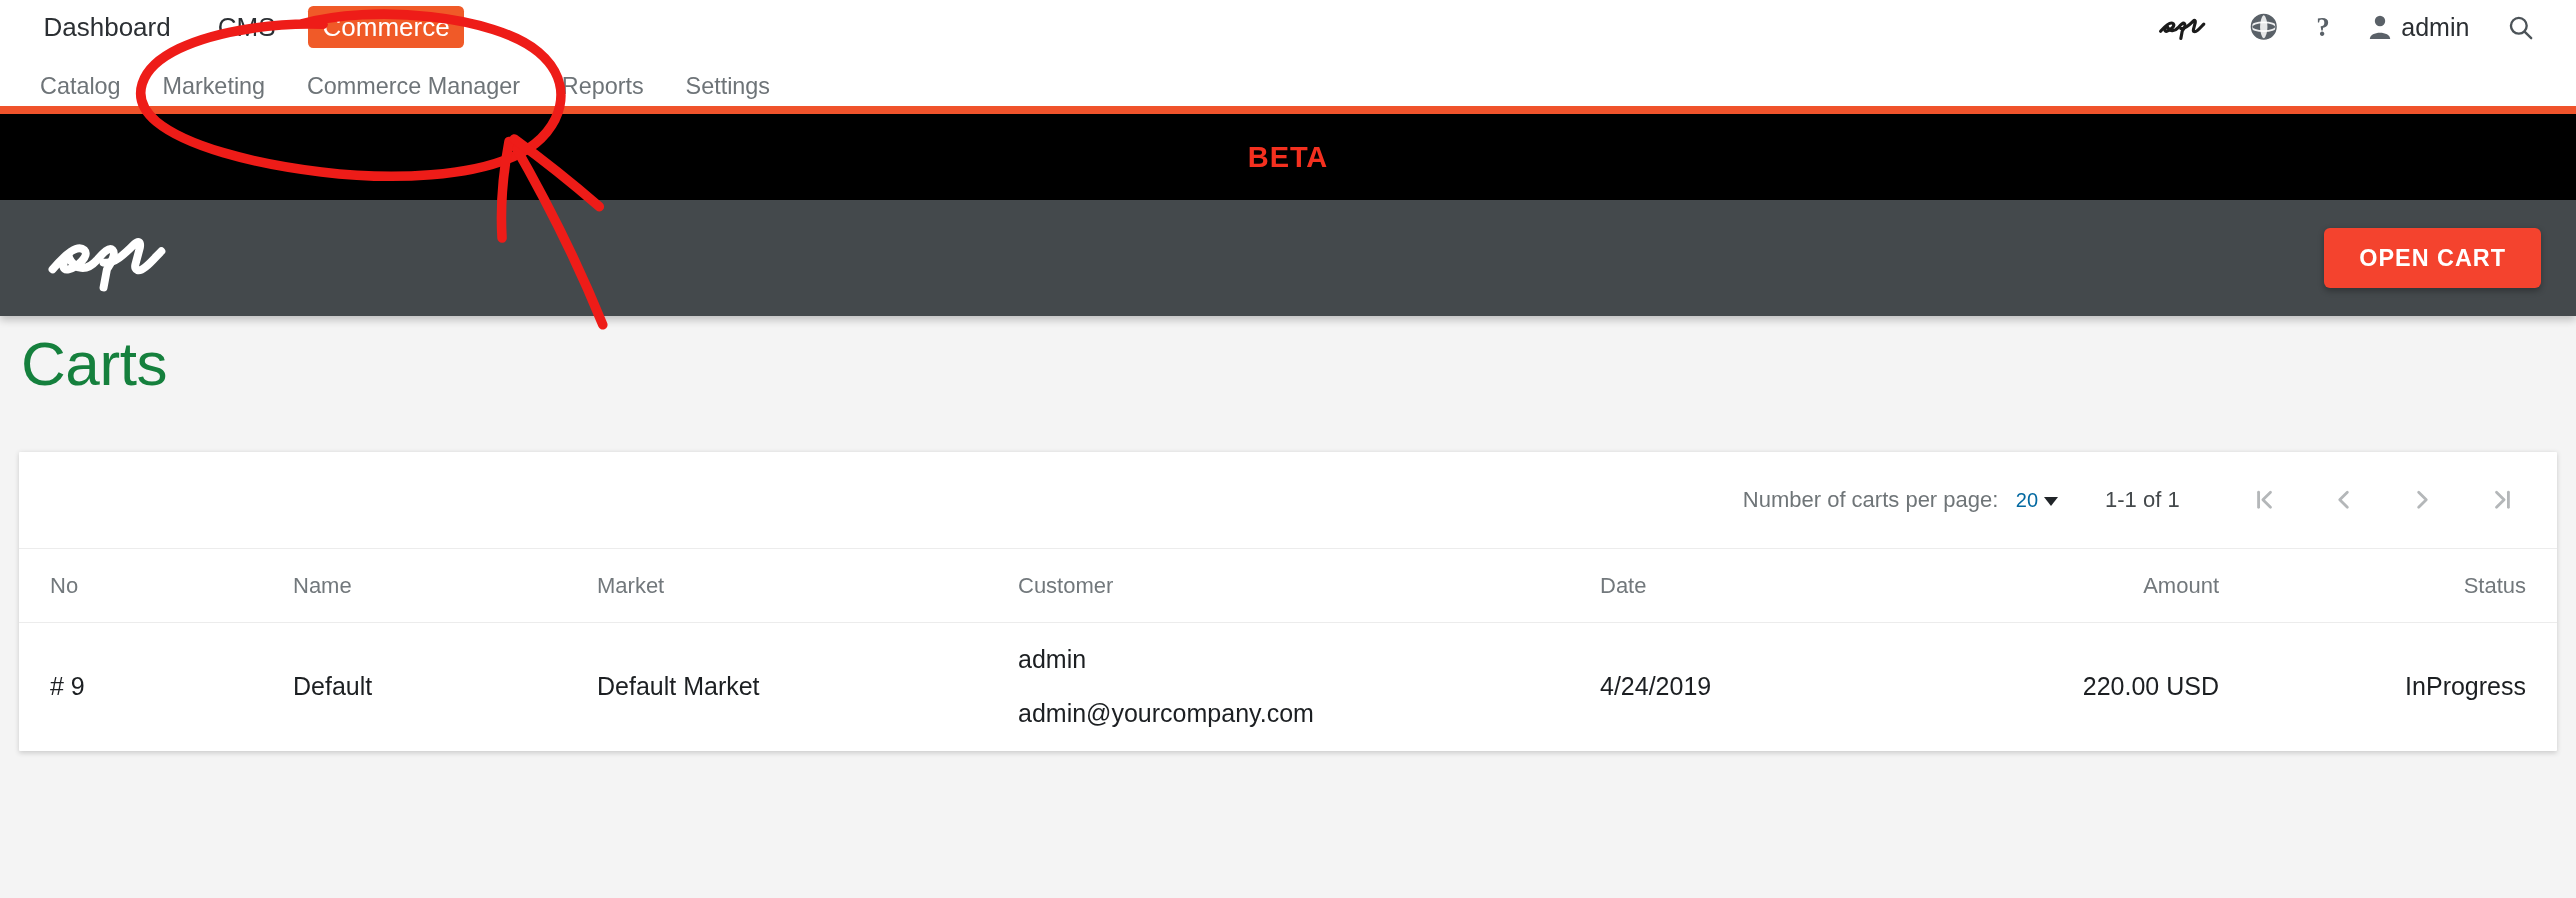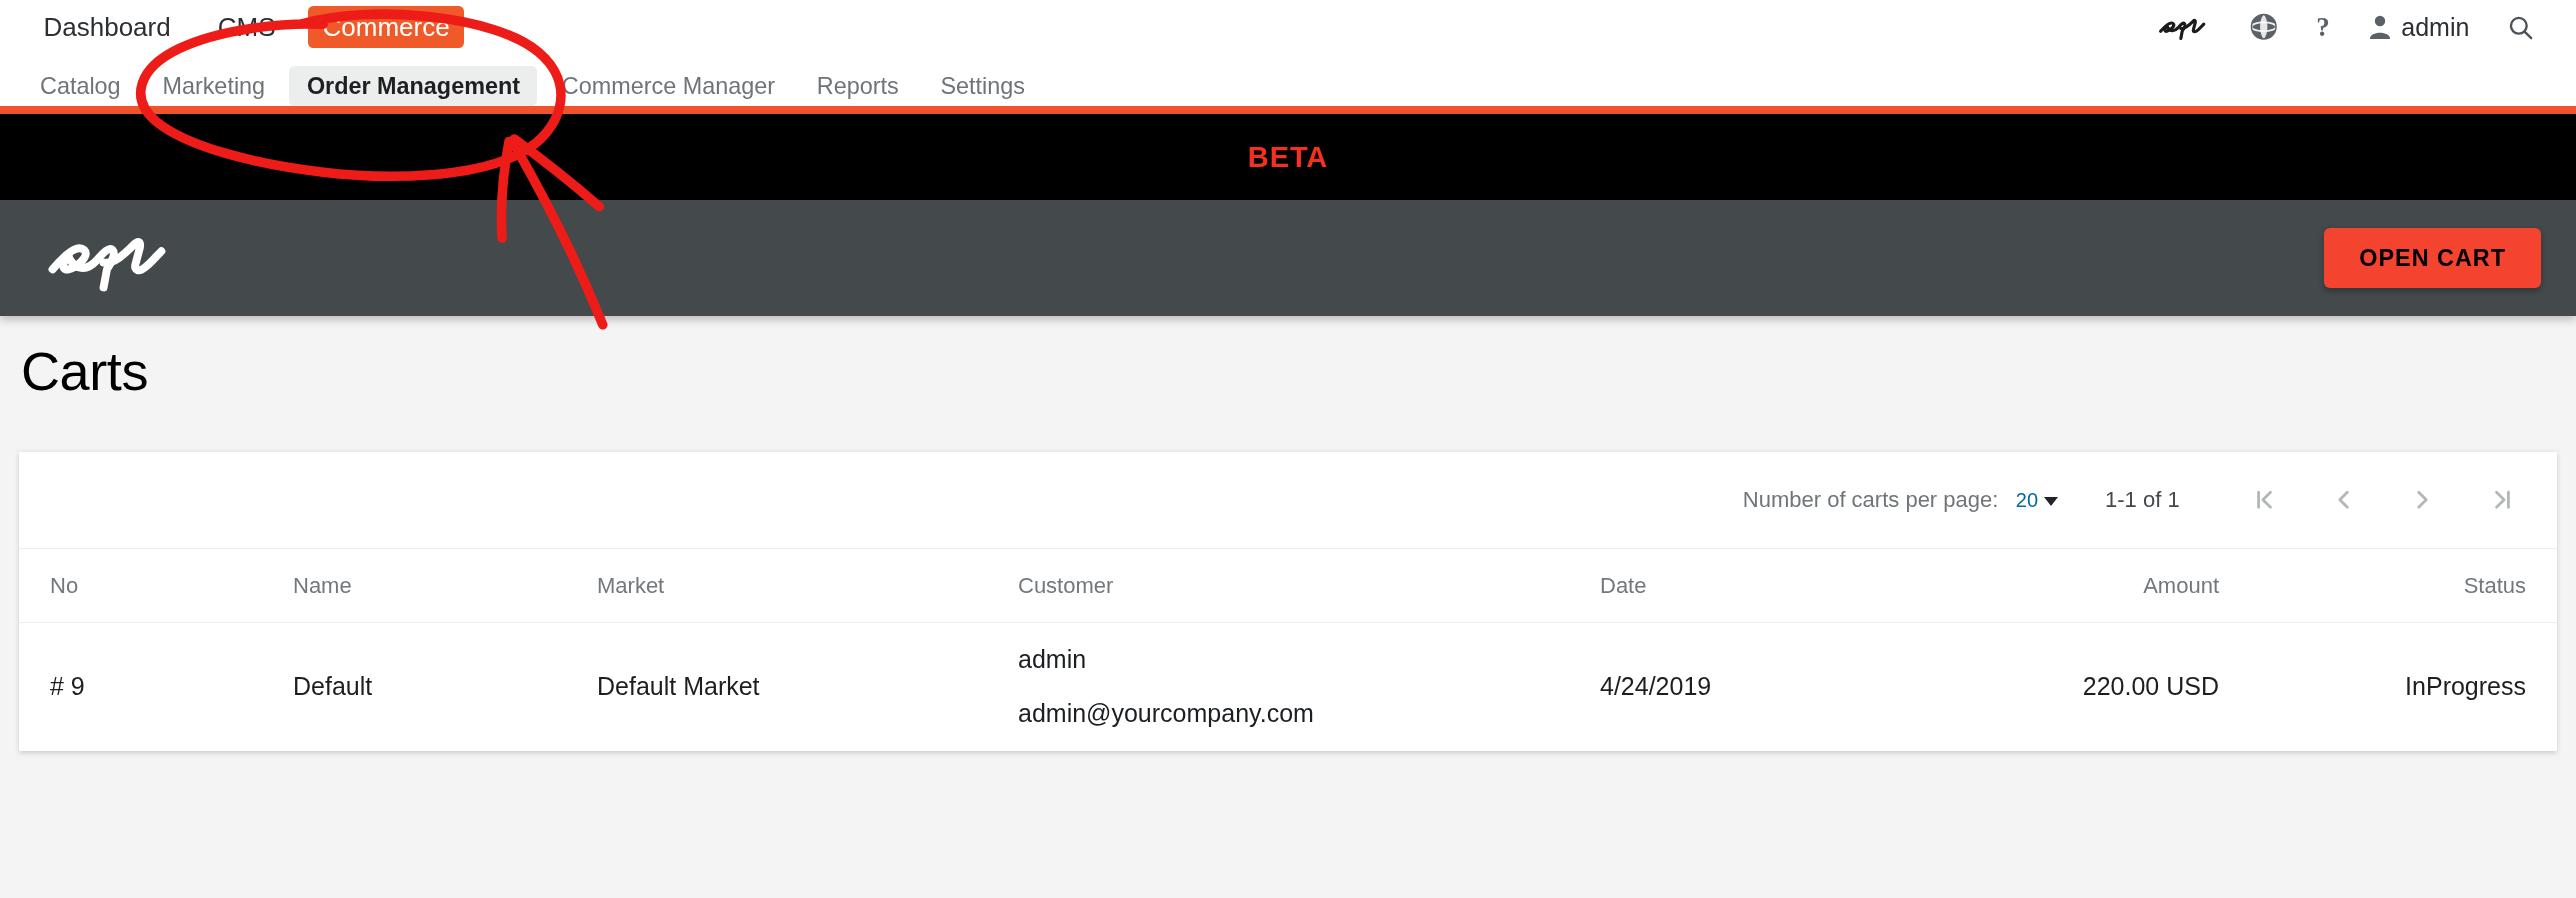--- a/index.html
+++ b/index.html
@@ -167,32 +167,32 @@
     cursor: pointer;
     font-family: "Liberation Sans", sans-serif;
   }
   .btn-filter {
     background: #3c4144;
     color: #6b7073;
     padding: 16.5px 36px;
   }
   .btn-opencart {
     background: #f4432e;
-    color: #000000;
+    color: #ffffff;
     padding: 16.5px 35px;
     box-shadow: 0 2.6px 6px rgba(0,0,0,0.3);
   }
 
   
   .page-title {
     position: absolute;
-    left: 21px; top: 340px;
-    font-size: 54px;
+    left: 21px; top: 328px;
+    font-size: 62px;
     font-weight: normal;
-    color: #000000;
+    color: #15803d;
     letter-spacing: -0.4px;
   }
 
   
   .card {
     position: absolute;
     left: 19px; top: 452px;
     width: 2538px;
     background: #ffffff;
     border-radius: 1px;
@@ -343,21 +343,20 @@
           <circle cx="10.5" cy="10.5" r="7" fill="none" stroke="#4c5358" stroke-width="2.1"></circle>
           <line x1="15.6" y1="15.6" x2="21.5" y2="21.5" stroke="#4c5358" stroke-width="2.1" stroke-linecap="round"></line>
         </svg>
       </div>
     </div>
   </div>
 
   <div class="subnav">
     <div class="subnav-item">Catalog</div>
     <div class="subnav-item">Marketing</div>
-    <div class="subnav-item selected">Order Management</div>
     <div class="subnav-item">Commerce Manager</div>
     <div class="subnav-item">Reports</div>
     <div class="subnav-item">Settings</div>
   </div>
 
   <div class="orange-rule"></div>
   <div class="beta-bar">
     <span class="beta-text">BETA</span>
   </div>
 

